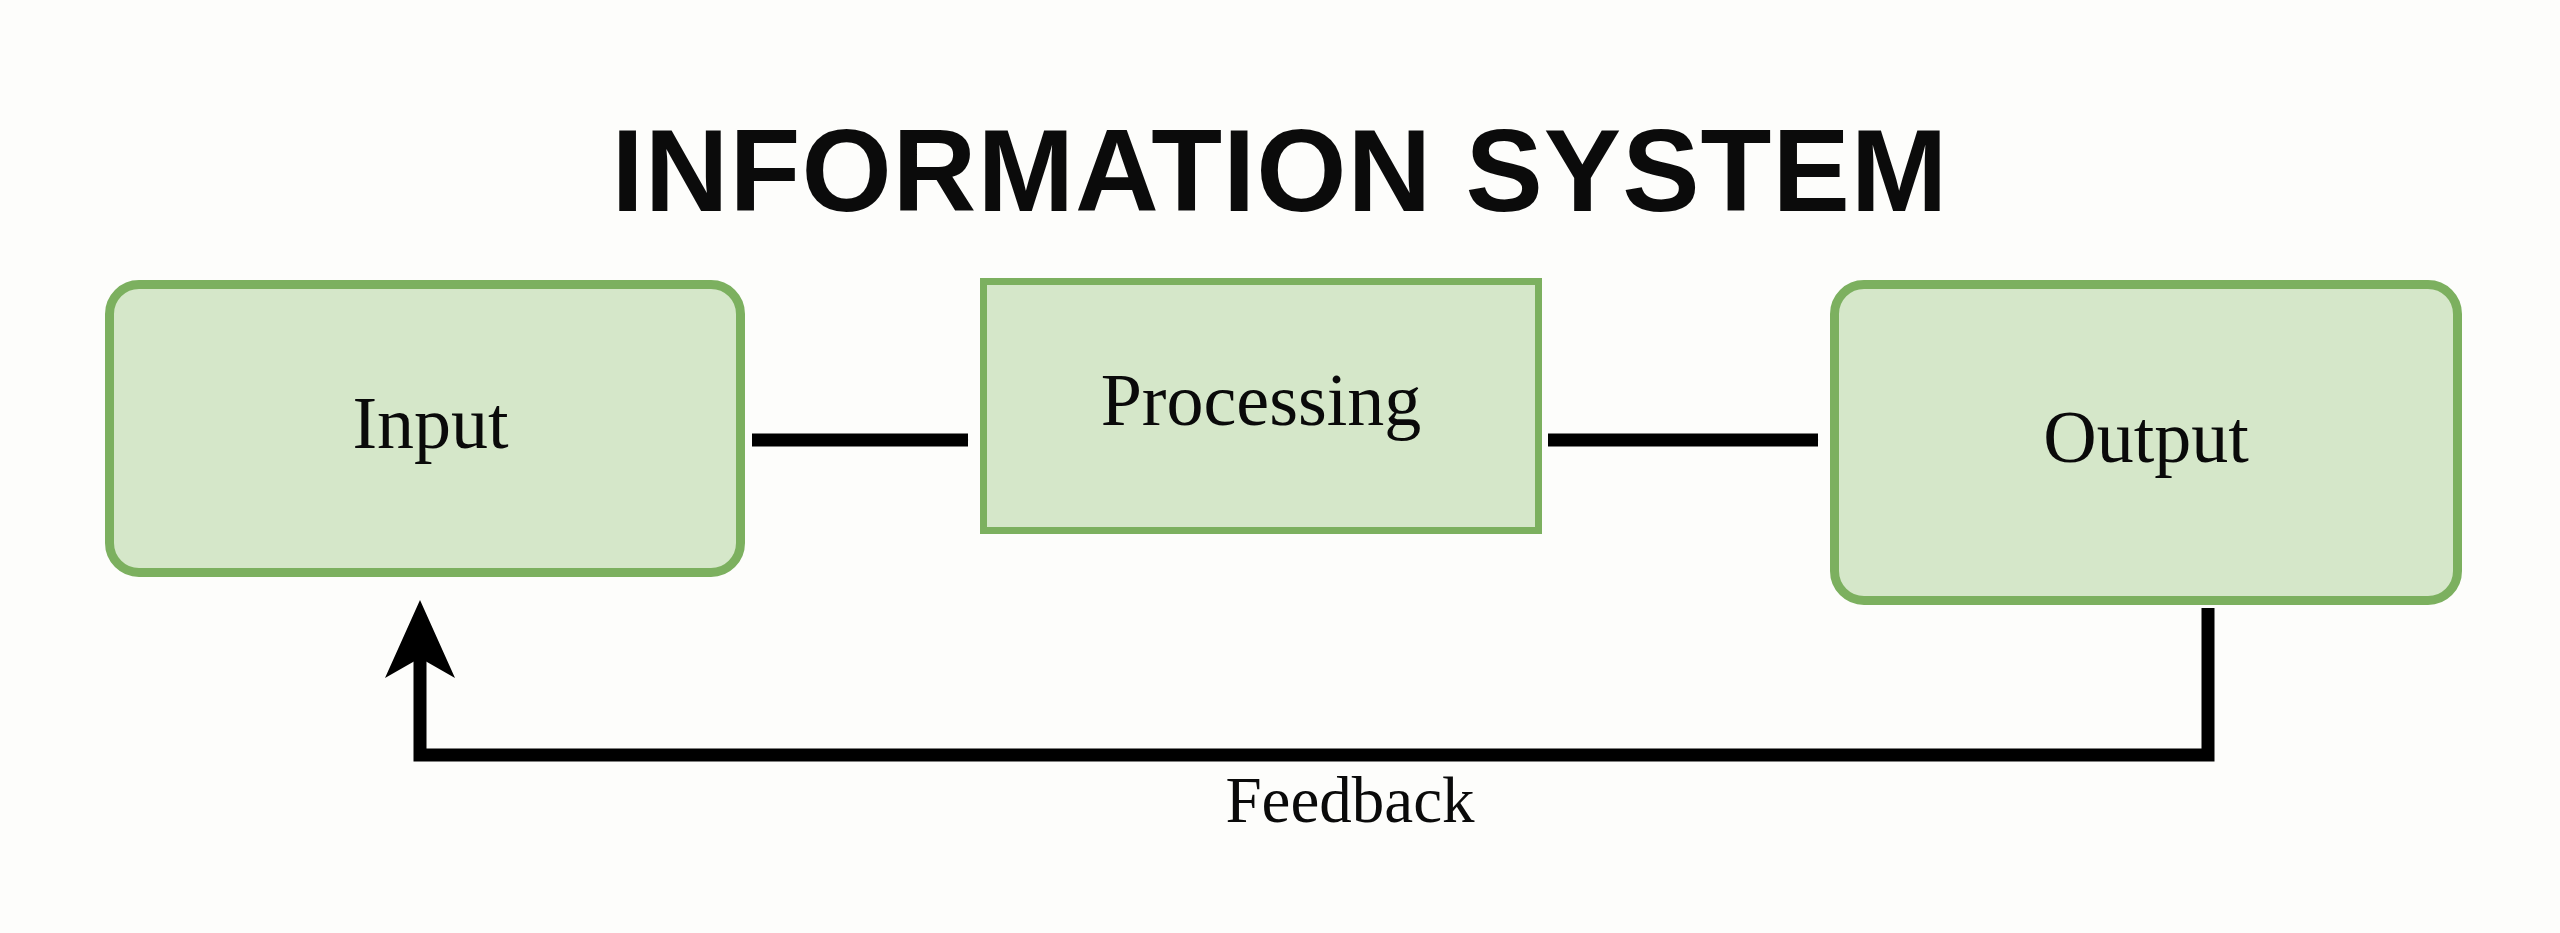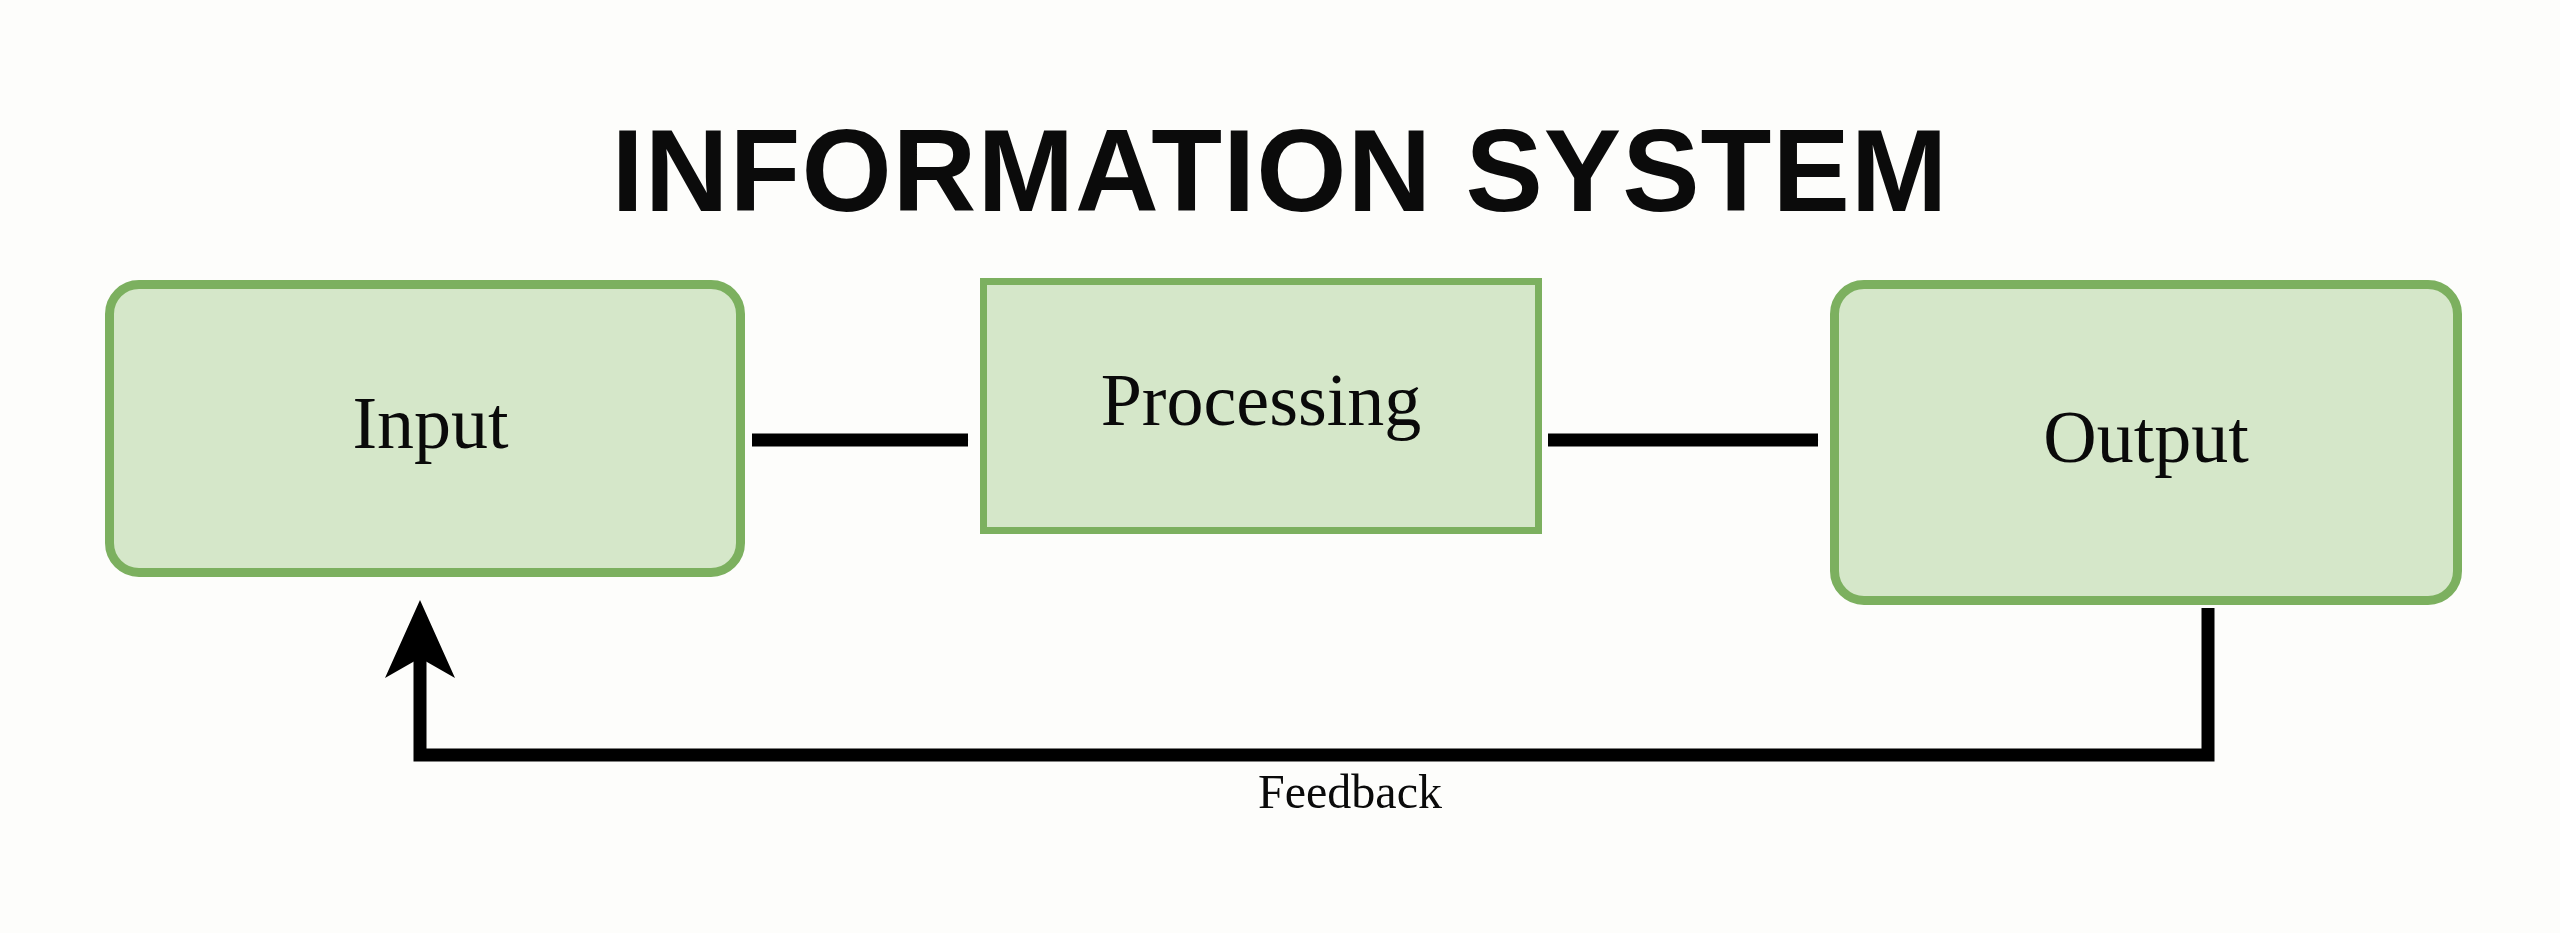--- a/index.html
+++ b/index.html
@@ -98,21 +98,21 @@
   }
 
   
   .feedback-label {
     position: absolute;
     left: 1120px;
     top: 768px;
     width: 460px;
     text-align: center;
     font-family: "Liberation Serif", serif;
-    font-size: 48px;
+    font-size: 65px;
     color: #0a0a0a;
     line-height: 1;
   }
 </style>
 </head>
 <body>
 
 <div id="canvas">
 
   <div class="heading">INFORMATION SYSTEM</div>

